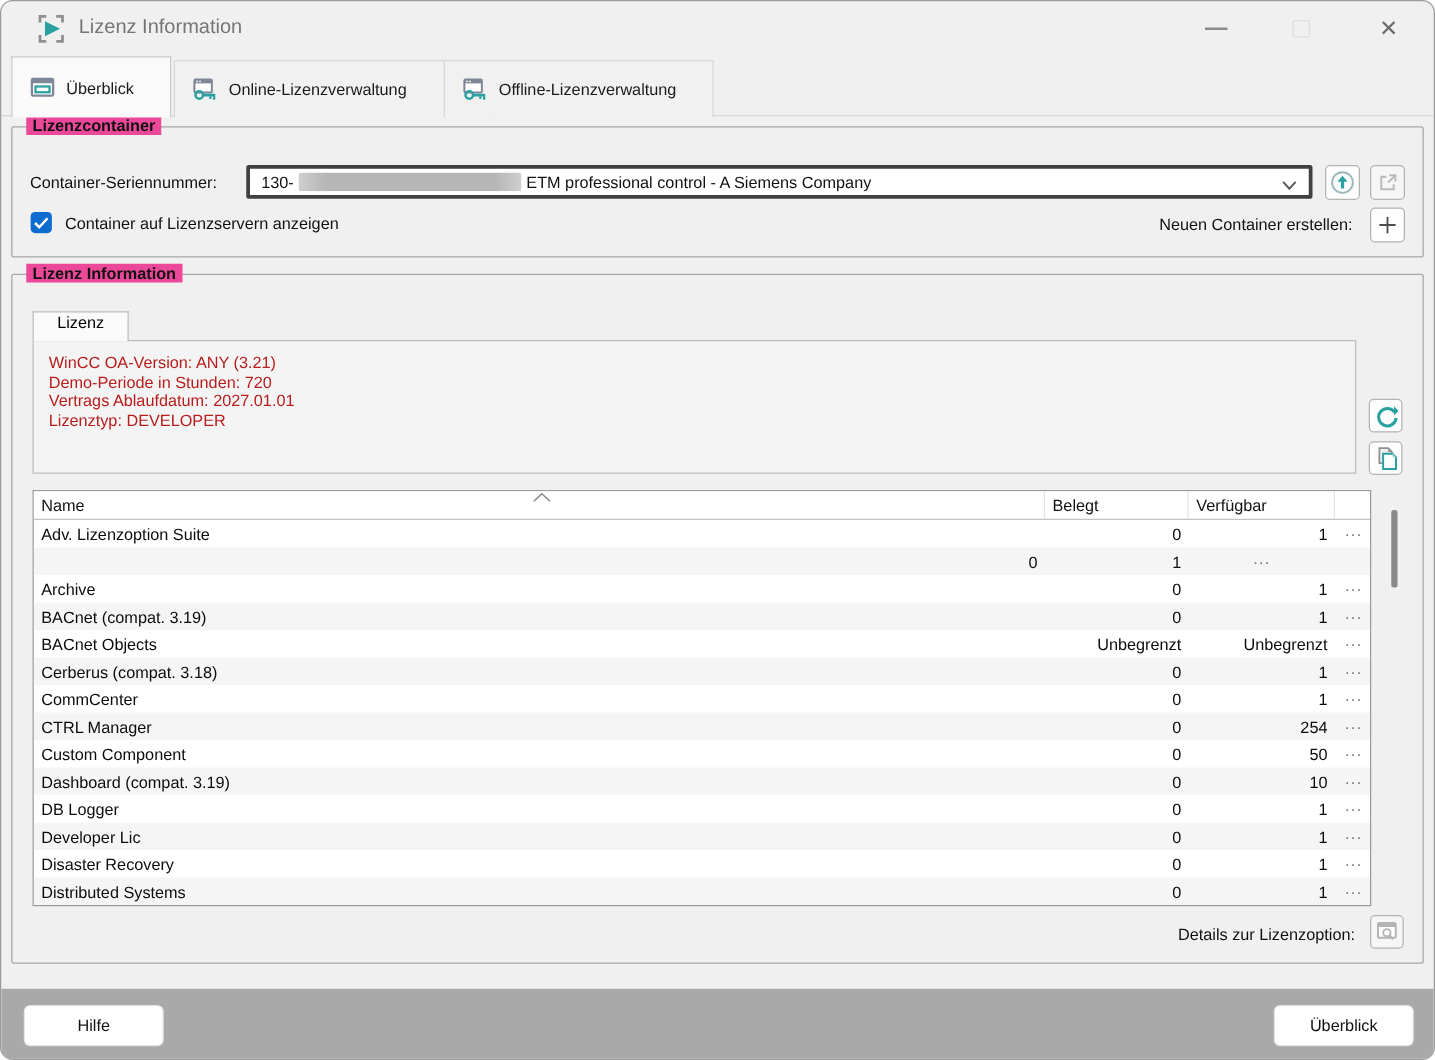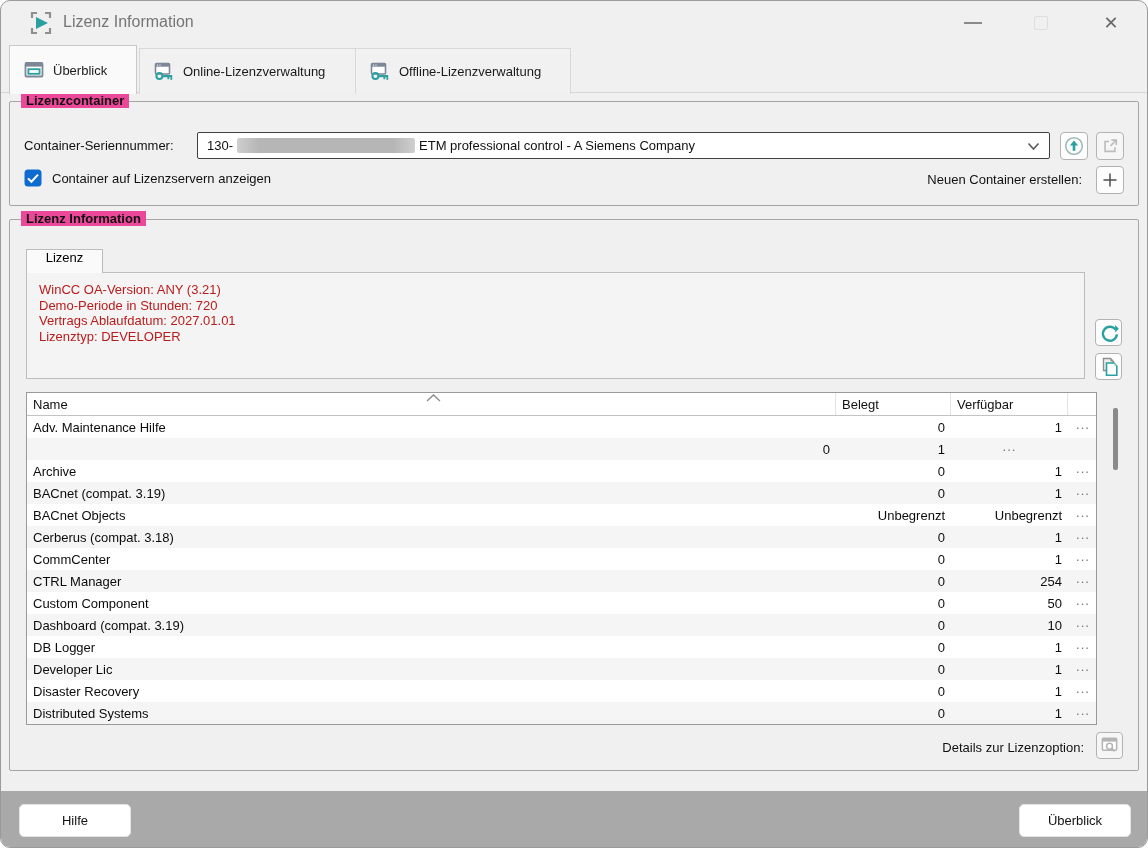--- a/index.html
+++ b/index.html
@@ -31,21 +31,21 @@
   
   .group { position:absolute; border:1px solid #a6a6a6; border-radius:2px; }
   .group-title { position:absolute; top:-9px; left:11px; background:#ec4899; padding:0 5px; font-size:13px; font-weight:bold; color:#111; }
   .g1 { left:8px; top:100px; width:1130px; height:105px; }
   .g2 { left:8px; top:218px; width:1130px; height:552px; }
 
   .lbl { font-size:13px; color:#111; }
 
   
   .combo { position:absolute; left:187px; top:30px; width:853px; height:27px; background:#fff;
-           border:1px solid #404040; border-radius:2px; display:flex; align-items:center; padding:0 30px 0 9px; }
+           border:3px solid #404040; border-radius:2px; display:flex; align-items:center; padding:0 30px 0 9px; }
   .combo-text { font-size:13px; color:#111; white-space:nowrap; display:flex; align-items:center; gap:4px; overflow:hidden; }
   .redacted { display:inline-block; width:178px; height:15px; border-radius:2px;
               background:linear-gradient(90deg,#cfcfcf,#b6b6b6 12%,#b6b6b6 88%,#cfcfcf); filter:blur(0.6px); }
   .combo-arrow { position:absolute; right:9px; top:9px; }
 
   .sqbtn { position:absolute; width:28px; height:28px; background:#fdfdfd; border:1px solid #b3b3b3;
            border-radius:4px; display:flex; align-items:center; justify-content:center; }
   .sqbtn.small { width:27px; height:27px; }
   .sqbtn.disabled { background:#f6f6f6; }
 
@@ -220,21 +220,21 @@
         <div class="th">Name</div>
         <div class="th">Belegt</div>
         <div class="th">Verfügbar</div>
         <div class="th"></div>
         <svg class="sort-caret" width="15" height="8" viewBox="0 0 15 8">
           <polyline points="1,7 7.5,1 14,7" fill="none" stroke="#8a8a8a" stroke-width="1.3"></polyline>
         </svg>
       </div>
       <div>
   <div class="trow">
-    <div class="td">Adv. Maintenance Hilfe</div>
+    <div class="td">Adv. Lizenzoption Suite</div>
     <div class="td num">0</div>
     <div class="td num">1</div>
     <div class="td more">...</div>
   </div>
 
   <div class="trow alt">
     <div class="td num">0</div>
     <div class="td num">1</div>
     <div class="td more">...</div>
   </div>

